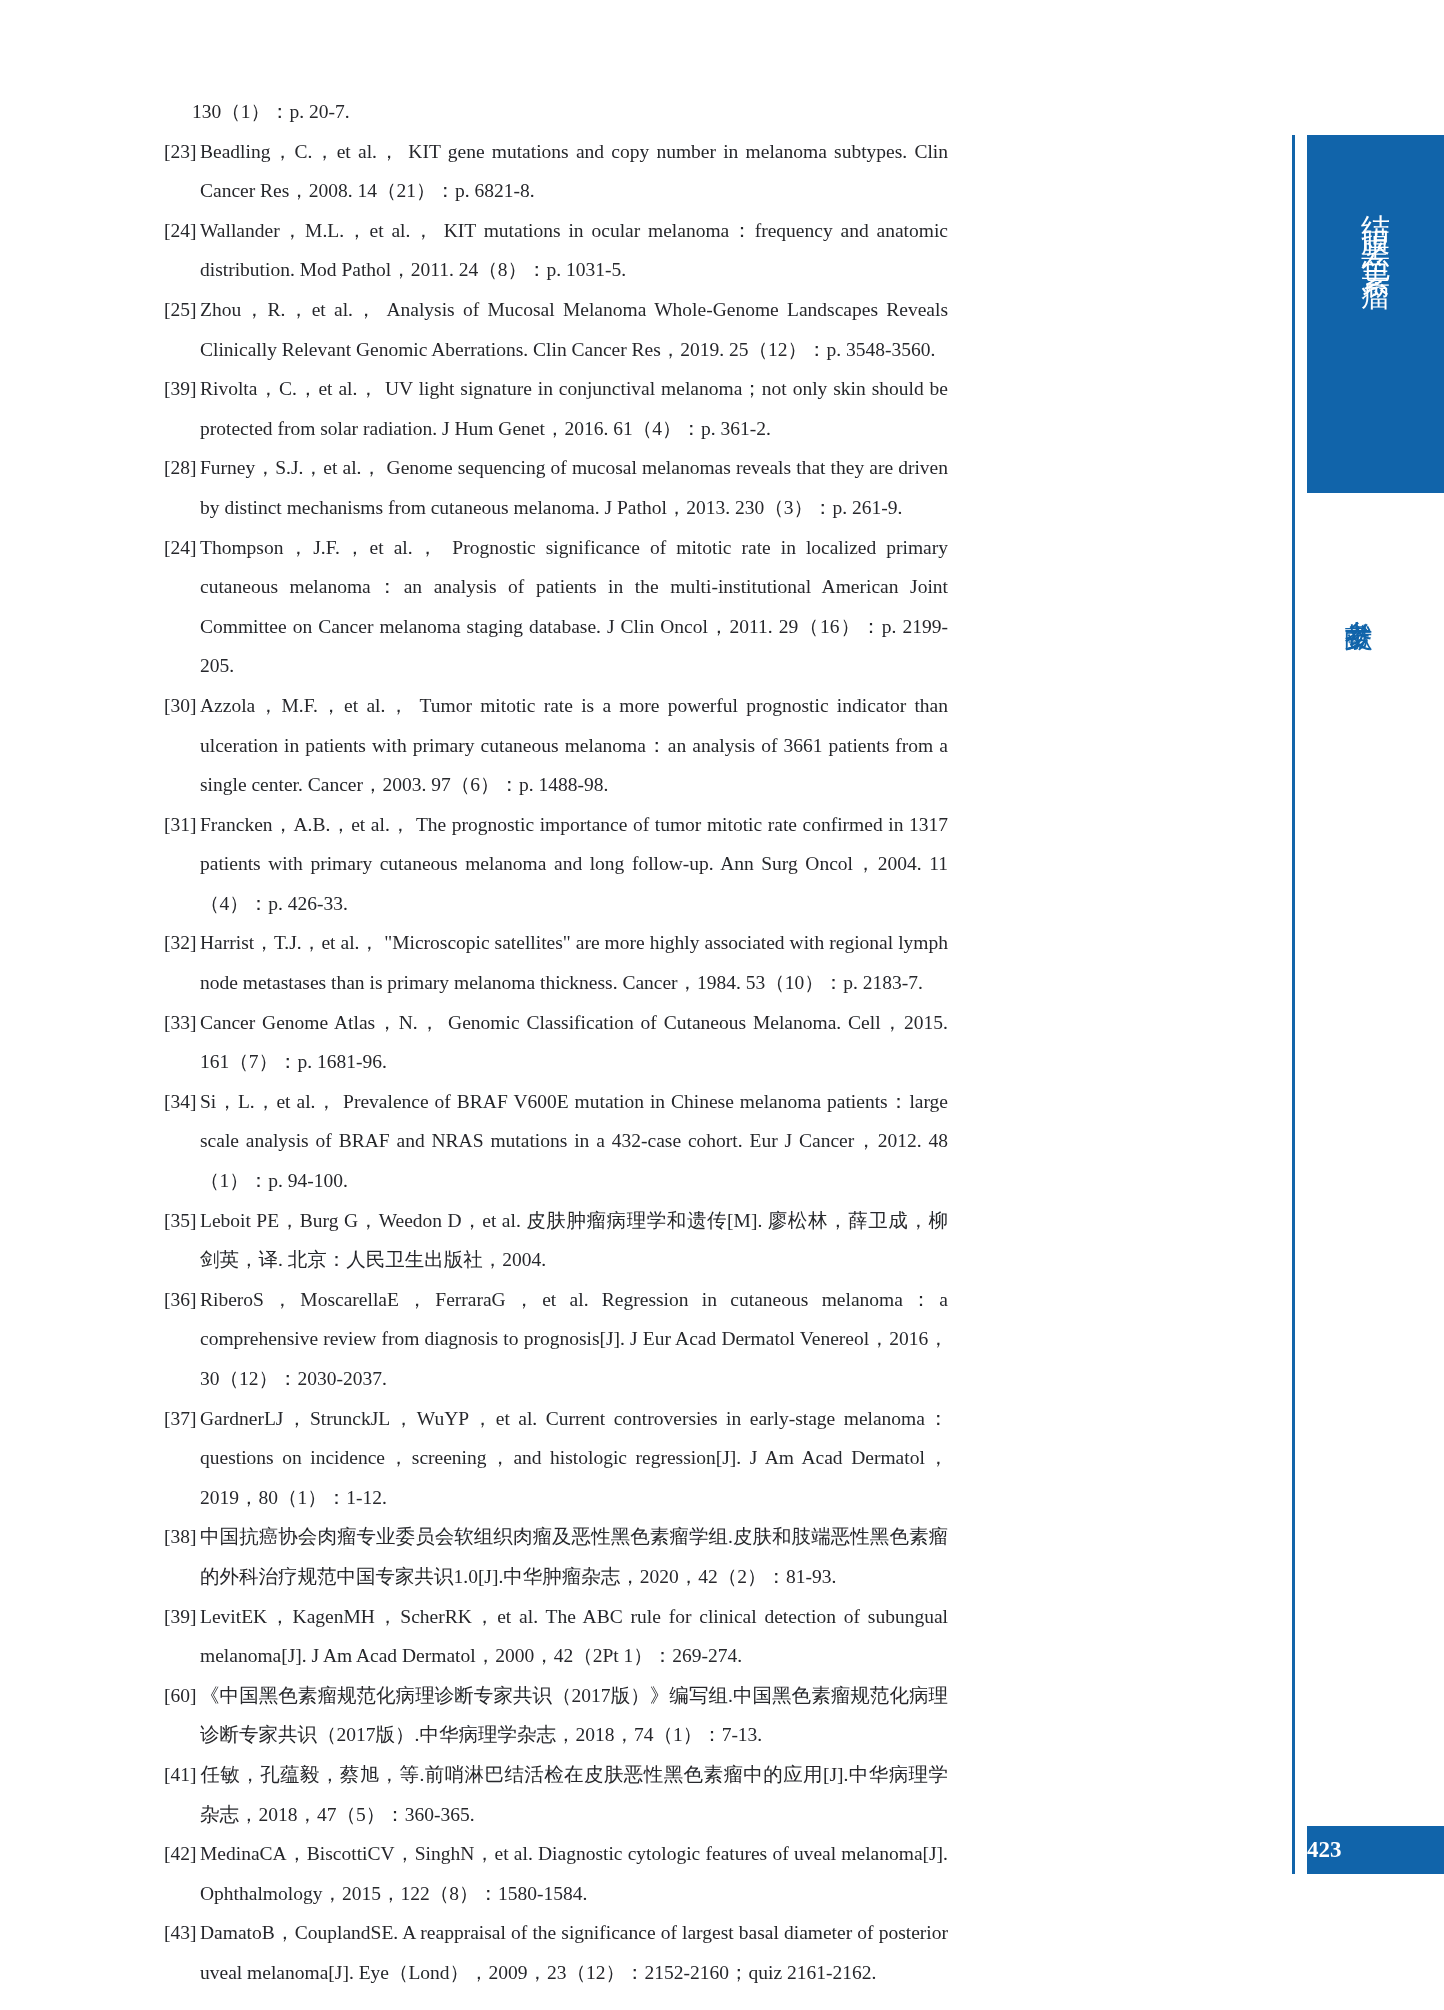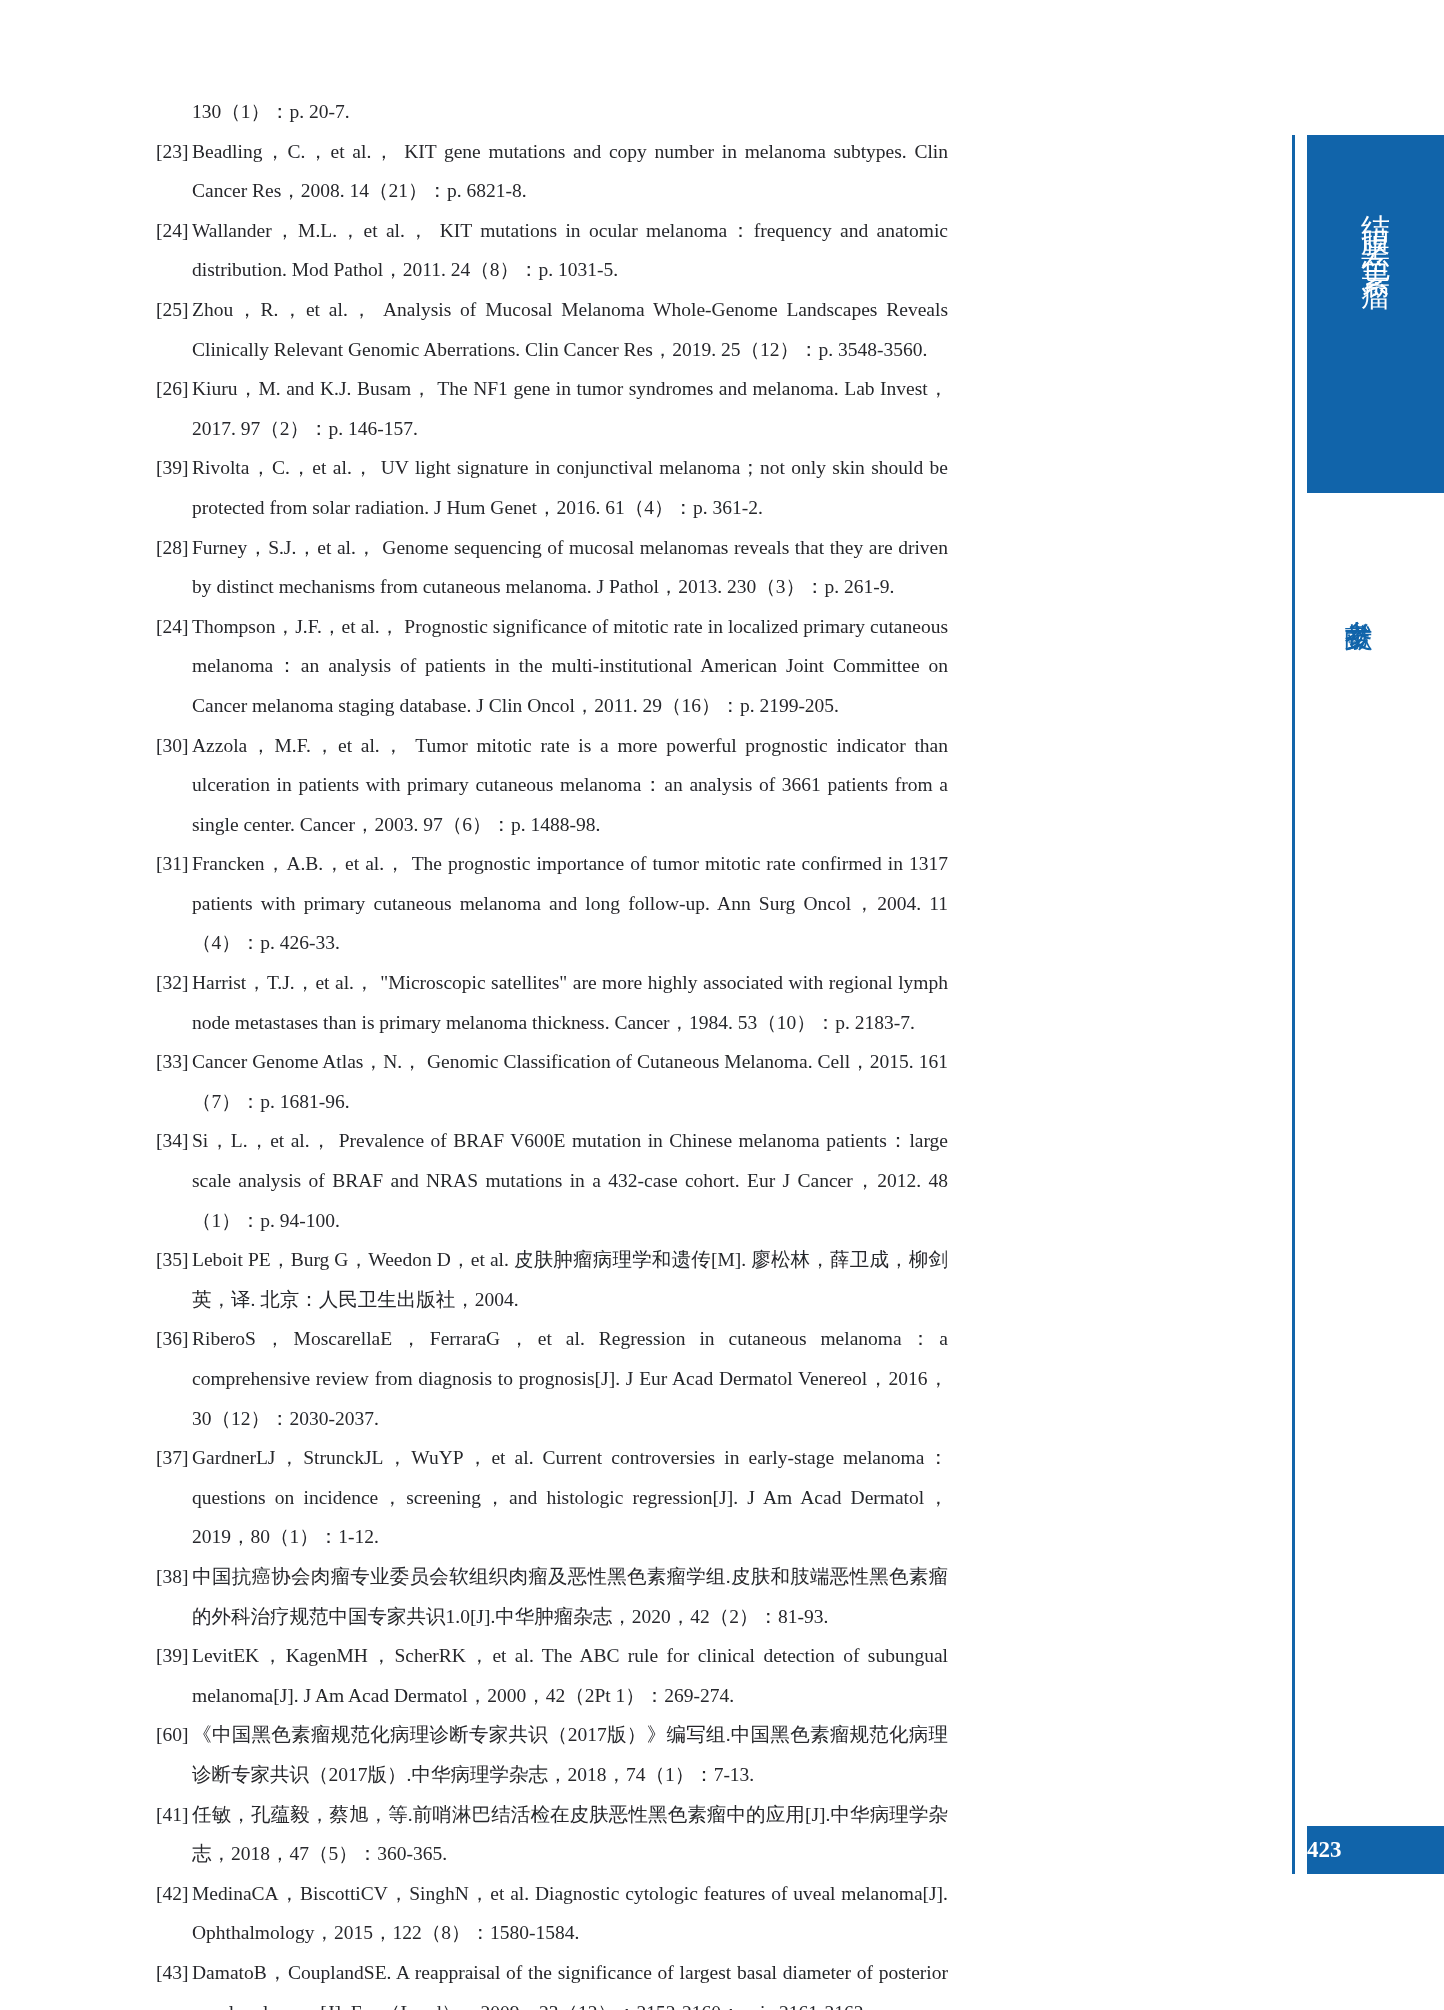--- a/index.html
+++ b/index.html
@@ -20,20 +20,21 @@
     top:92px;
     width:792px;
     font-size:19.5px;
     line-height:39.6px;
     color:#26272b;
     text-align:justify;
   }
   .ref {
     padding-left:36px;
     text-indent:-36px;
+    margin-left:8px;
   }
   .ref-num {
     display:inline-block;
     width:36px;
     text-indent:0;
   }
   .ref-cont {
     padding-left:36px;
     text-indent:0;
   }
@@ -95,21 +96,20 @@
 <body>
 
 <div class="page">
 
   <main class="refs">
     <p class="ref-cont">130（1）：p. 20-7.</p>
 
   <p class="ref"><span class="ref-num">[23]</span><span>Beadling，C.，et al.， KIT gene mutations and copy number in melanoma subtypes. Clin Cancer Res，2008. 14（21）：p. 6821-8.</span></p>
       <p class="ref"><span class="ref-num">[24]</span><span>Wallander，M.L.，et al.， KIT mutations in ocular melanoma：frequency and anatomic distribution. Mod Pathol，2011. 24（8）：p. 1031-5.</span></p>
       <p class="ref"><span class="ref-num">[25]</span><span>Zhou，R.，et al.， Analysis of Mucosal Melanoma Whole-Genome Landscapes Reveals Clinically Relevant Genomic Aberrations. Clin Cancer Res，2019. 25（12）：p. 3548-3560.</span></p>
-      <p class="ref"><span class="ref-num">[26]</span><span>Kiuru，M. and K.J. Busam， The NF1 gene in tumor syndromes and melanoma. Lab Invest，2017. 97（2）：p. 146-157.</span></p>
       <p class="ref"><span class="ref-num">[39]</span><span>Rivolta，C.，et al.， UV light signature in conjunctival melanoma；not only skin should be protected from solar radiation. J Hum Genet，2016. 61（4）：p. 361-2.</span></p>
       <p class="ref"><span class="ref-num">[28]</span><span>Furney，S.J.，et al.， Genome sequencing of mucosal melanomas reveals that they are driven by distinct mechanisms from cutaneous melanoma. J Pathol，2013. 230（3）：p. 261-9.</span></p>
       <p class="ref"><span class="ref-num">[24]</span><span>Thompson，J.F.，et al.， Prognostic significance of mitotic rate in localized primary cutaneous melanoma：an analysis of patients in the multi-institutional American Joint Committee on Cancer melanoma staging database. J Clin Oncol，2011. 29（16）：p. 2199-205.</span></p>
       <p class="ref"><span class="ref-num">[30]</span><span>Azzola，M.F.，et al.， Tumor mitotic rate is a more powerful prognostic indicator than ulceration in patients with primary cutaneous melanoma：an analysis of 3661 patients from a single center. Cancer，2003. 97（6）：p. 1488-98.</span></p>
       <p class="ref"><span class="ref-num">[31]</span><span>Francken，A.B.，et al.， The prognostic importance of tumor mitotic rate confirmed in 1317 patients with primary cutaneous melanoma and long follow-up. Ann Surg Oncol，2004. 11（4）：p. 426-33.</span></p>
       <p class="ref"><span class="ref-num">[32]</span><span>Harrist，T.J.，et al.， "Microscopic satellites" are more highly associated with regional lymph node metastases than is primary melanoma thickness. Cancer，1984. 53（10）：p. 2183-7.</span></p>
       <p class="ref"><span class="ref-num">[33]</span><span>Cancer Genome Atlas，N.， Genomic Classification of Cutaneous Melanoma. Cell，2015. 161（7）：p. 1681-96.</span></p>
       <p class="ref"><span class="ref-num">[34]</span><span>Si，L.，et al.， Prevalence of BRAF V600E mutation in Chinese melanoma patients：large scale analysis of BRAF and NRAS mutations in a 432-case cohort. Eur J Cancer，2012. 48（1）：p. 94-100.</span></p>
       <p class="ref"><span class="ref-num">[35]</span><span>Leboit PE，Burg G，Weedon D，et al. 皮肤肿瘤病理学和遗传[M]. 廖松林，薛卫成，柳剑英，译. 北京：人民卫生出版社，2004.</span></p>
       <p class="ref"><span class="ref-num">[36]</span><span>RiberoS，MoscarellaE，FerraraG，et al. Regression in cutaneous melanoma：a comprehensive review from diagnosis to prognosis[J]. J Eur Acad Dermatol Venereol，2016，30（12）：2030-2037.</span></p>

